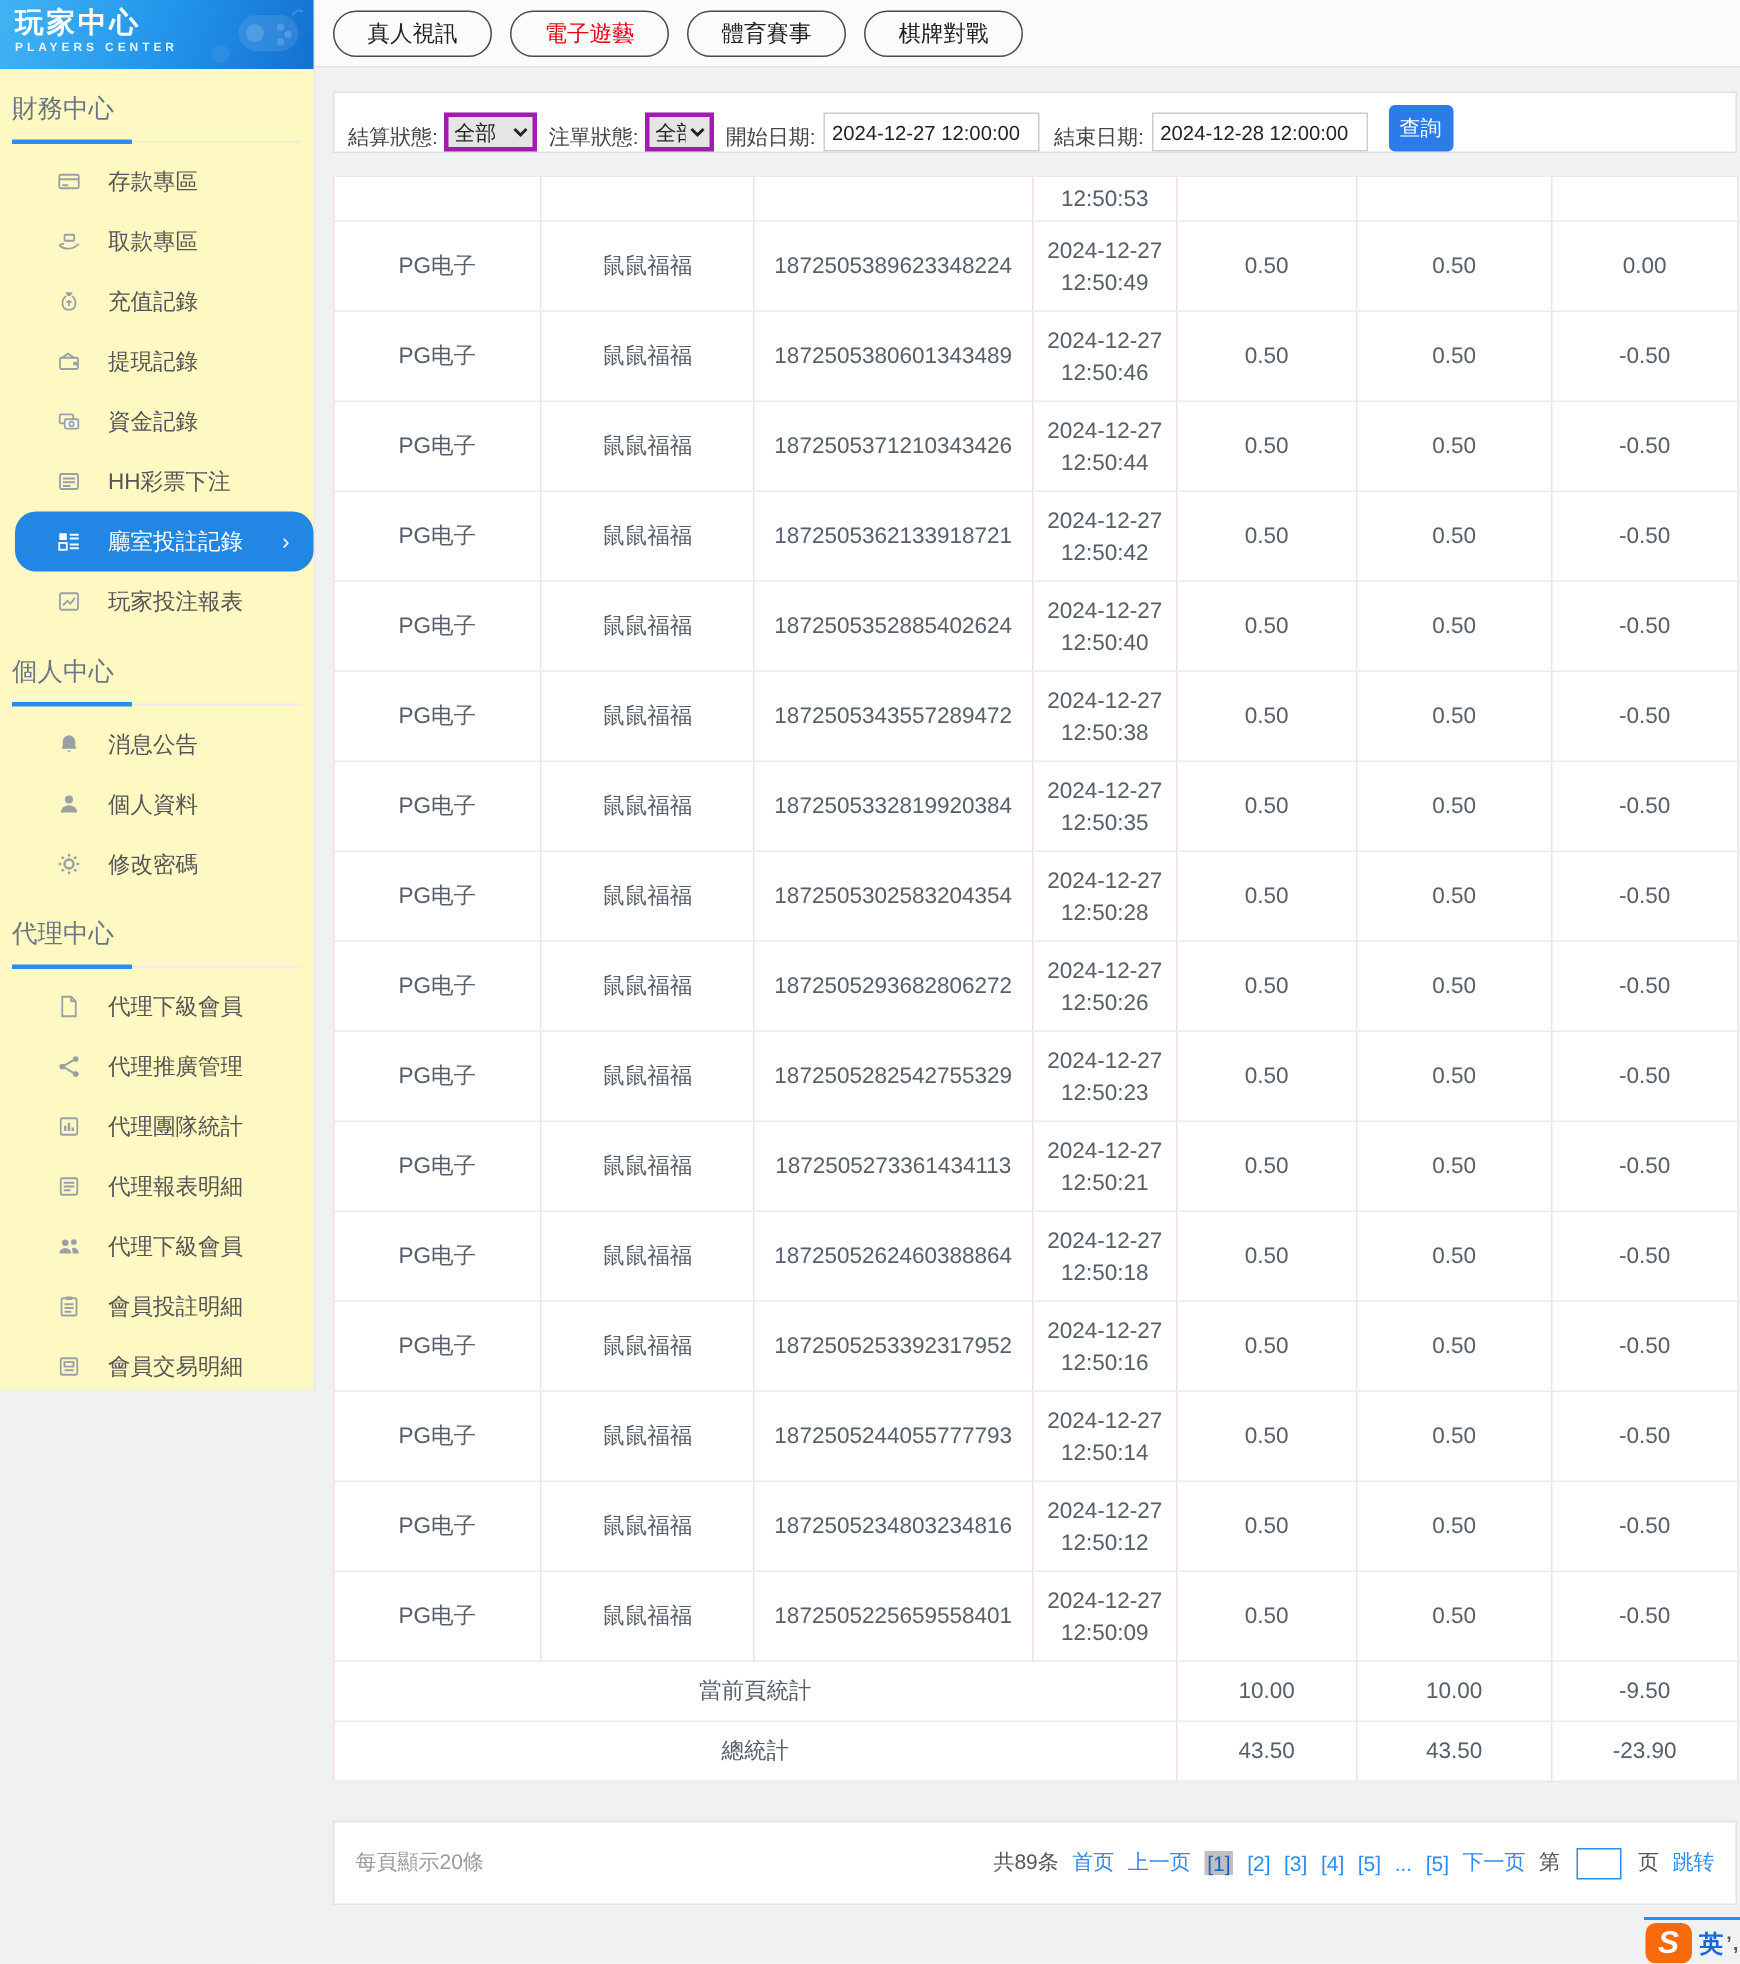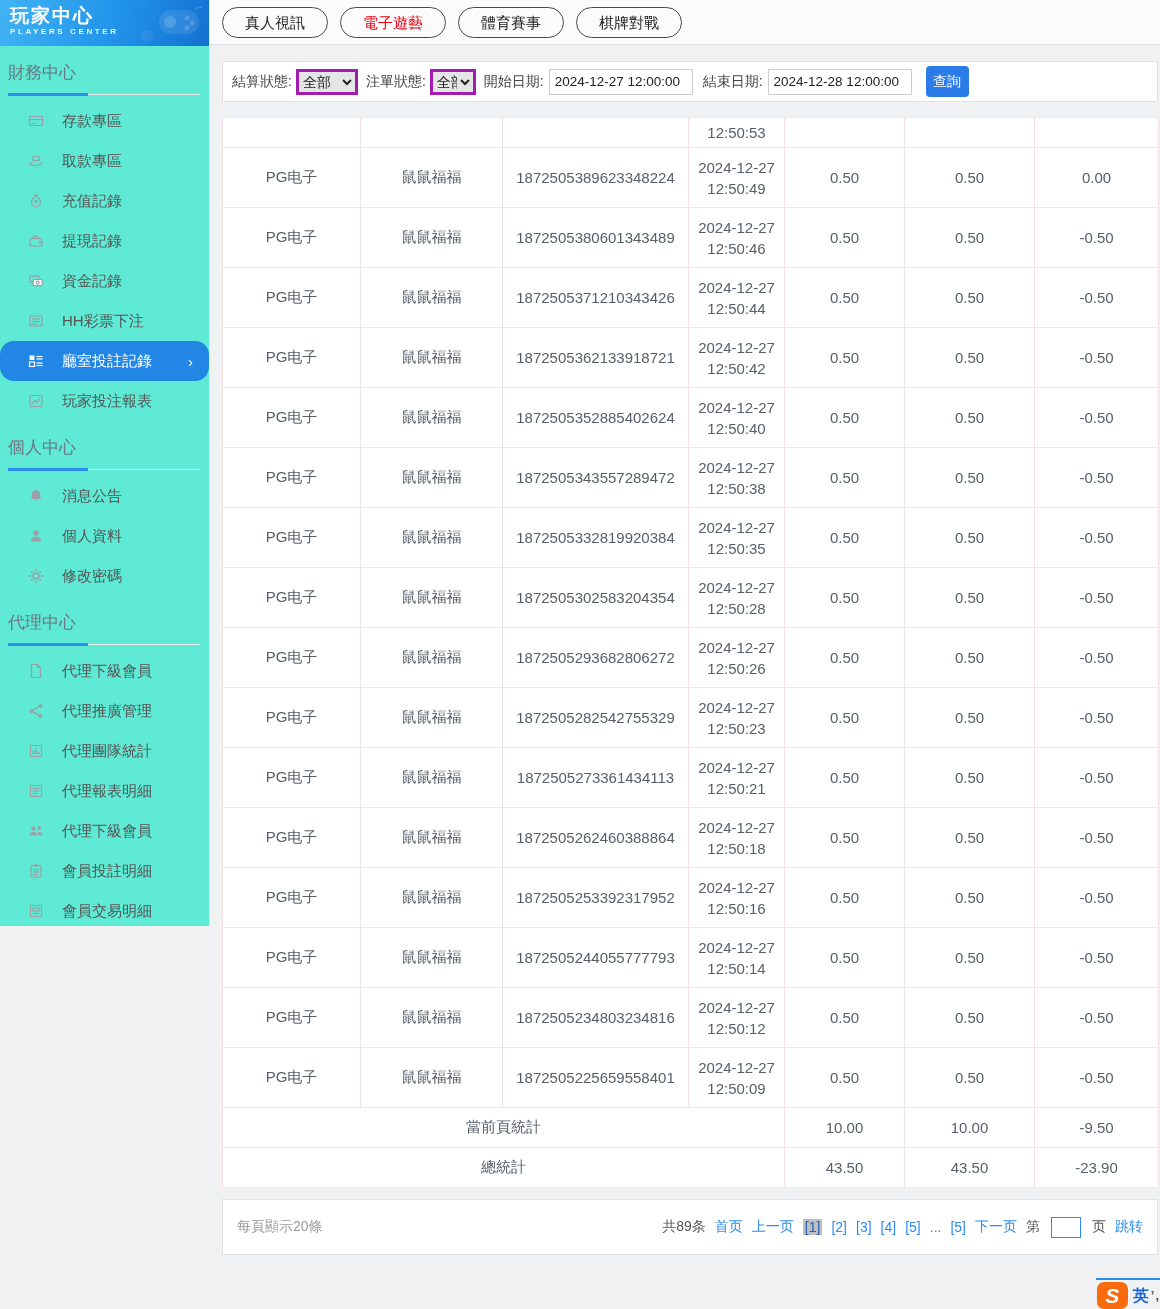--- a/index.html
+++ b/index.html
@@ -3,67 +3,67 @@
 <meta charset="utf-8">
 <style>
   * { margin:0; padding:0; box-sizing:border-box; }
   html,body { width:1160px; height:1309px; }
   body {
     font-family:"Liberation Sans","DejaVu Sans",sans-serif;
     background:#f0f1f3; position:relative; overflow:hidden; color:#444;
   }
   
   .sidebar { position:absolute; left:0; top:0; width:210px; height:926px;
-             background:#5eead4; border-right:1px solid #e7e7e7; }
+             background:#fef9c3; border-right:1px solid #e7e7e7; }
   .logo { height:46px; background:linear-gradient(105deg,#41b4f4 0%,#2193ea 55%,#1470d0 100%);
           position:relative; overflow:hidden; padding:5px 0 0 10px; }
   .logo-title { color:#fff; font-size:19px; font-weight:bold; letter-spacing:2px; line-height:22px; }
   .logo-sub { color:#e8f6ff; font-size:8px; letter-spacing:2.6px; font-weight:bold; }
   .logo-deco { position:absolute; right:6px; top:4px; opacity:.55; }
   .section-title { margin:15px 0 0 8px; font-size:17px; color:#6a7682; }
   .section-rule { margin:8px 0 6px 8px; width:192px; height:3px; position:relative;
                   border-bottom:1px solid #eaeaea; }
   .section-rule .blue { position:absolute; left:0; top:1px; width:80px; height:3px; background:#2d8cf0; }
   .menu-item { height:40px; display:flex; align-items:center; padding-left:28px;
-               color:#555; font-size:15px; cursor:pointer; }
+               color:#555; font-size:15px; cursor:pointer;margin-left:10px; }
   .menu-item .micon { width:16px; height:16px; margin-right:18px; color:#9aa0a6; flex:0 0 16px; }
   .menu-item .micon svg { width:16px; height:16px; display:block; }
   .menu-item.active { background:#2286e5; color:#fff;border-radius:14px; }
   .menu-item.active .micon { color:#fff; }
   .menu-item .chevron { margin-left:auto; margin-right:16px; color:#fff; font-size:15px; }
   
   .main { position:absolute; left:210px; top:0; width:950px; height:1309px; }
   .tabbar { height:45px; background:#fbfbfb; border-bottom:1px solid #e2e2e2;
             display:flex; align-items:center; gap:12px; padding-left:12px; }
   .tab { border:1px solid #4a4a4a; border-radius:17px; padding:6px 22px; font-size:15px;
          color:#222; background:#fbfbfb; cursor:pointer; line-height:17px; }
   .tab.active { color:#e60012; }
   .filterbar { margin:16px 0 0 12px; width:936px; height:41px; background:#fff;
-               border:1px solid #e0e0e0; display:flex; align-items:center;
+               border:1px solid #e0e0e0; display:flex; align-items:flex-end;
                padding-left:9px; font-size:14px; color:#454545; }
   .filterbar select { height:26px; border:3px solid #a21caf; margin:0 8px 0 4px;
                       font-size:14px; color:#222; background:#e5e5e5; }
   .sel-settle { width:62px; }
   .sel-order { width:46px; }
   .date-input { width:144px; height:26px; border:1px solid #ccc; font-size:13.5px;
                 color:#222; padding:0 5px; margin:0 10px 0 5px; }
   .search-btn { width:43px; height:31px; background:#2b7ce9; color:#fff; border:none;
                 border-radius:4px; font-size:14px; cursor:pointer; margin-left:4px; }
   
   .bets-table { margin:15px 12px 0 12px; width:936px; border-collapse:collapse;
                 background:#fff; font-size:15px; color:#57606a; table-layout:fixed; }
   .bets-table td { border-top:1px solid #eaeaea; border-bottom:1px solid #eaeaea;
                    border-left:1px solid #f3dfdf; border-right:1px solid #f3dfdf;
                    text-align:center; vertical-align:middle; padding:2px; overflow:hidden; }
   .bets-table tr.data-row td { height:60px; }
   .bets-table tr.partial td { height:30px; }
   .time-cell { white-space:pre-line; line-height:21px; }
   .bets-table tr.summary td { height:40px; }
   
-  .footerbar { margin:11px 0 0 12px; width:936px; height:56px; background:#fff;
+  .footerbar { margin:26px 0 0 12px; width:936px; height:56px; background:#fff;
                border:1px solid #e2e2e2; display:flex; align-items:center;
                justify-content:space-between; padding:0 14px; font-size:14px; }
   .page-size { color:#9a9a9a; }
   .pager { display:flex; align-items:center; gap:9px; color:#555; }
   .pager .plink { color:#2d8cf0; text-decoration:none; cursor:pointer; }
   .pager .plink.current { background:#bfbfbf; color:#1f5fc0; padding:0 2px; }
   .pager .ellipsis { color:#2d8cf0; }
   .jump-input { width:30px; height:21px; border:1px solid #2d8cf0; margin:0 2px; }
   
   .ime { position:absolute; right:0; bottom:0; height:31px; display:flex; align-items:center; }

